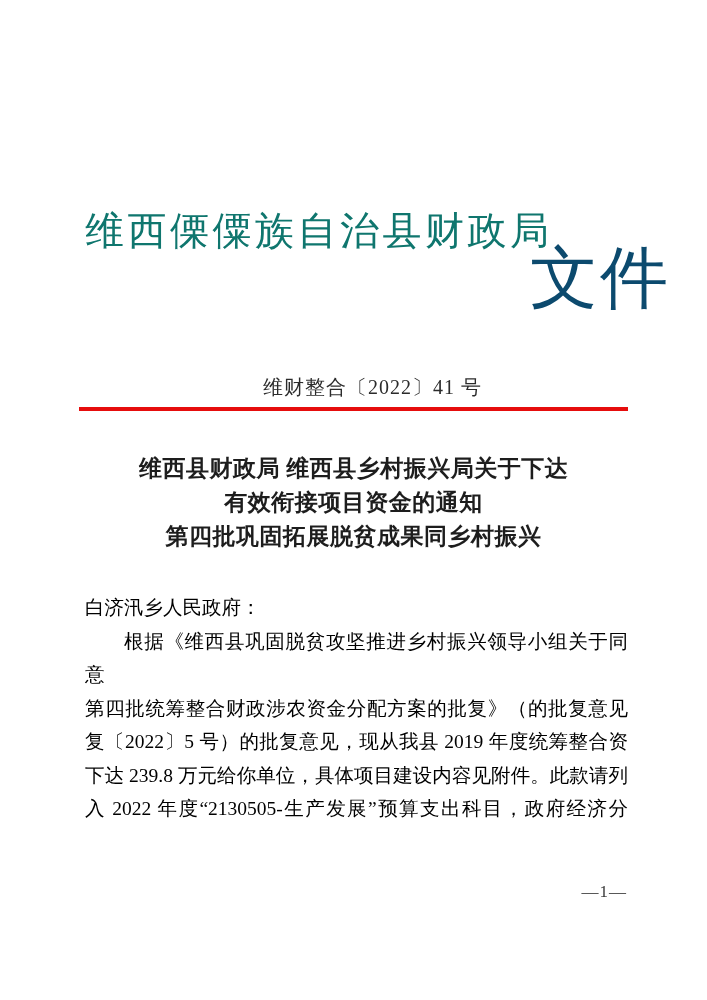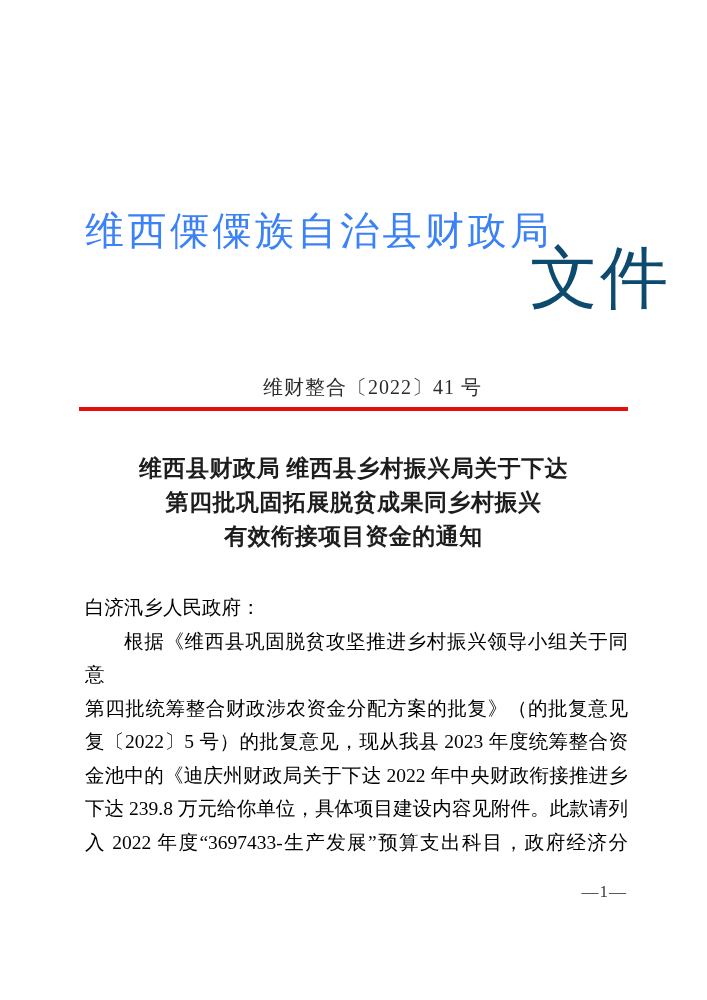--- a/index.html
+++ b/index.html
@@ -16,21 +16,21 @@
   }
 
   
   .org-line1 {
     position: absolute;
     left: 85px;
     top: 211px;
     font-size: 39px;
     line-height: 1.05;
     letter-spacing: 3.5px;
-    color: #3b82f6;
+    color: #0f766e;
     white-space: nowrap;
     font-weight: 500;
   }
   .org-line2 {
     position: absolute;
     left: 85px;
     top: 283px;
     font-size: 34.5px;
     line-height: 1.05;
     letter-spacing: 0.5px;
@@ -124,29 +124,28 @@
 
 
   <div class="doc-type">文件</div>
 
   <div class="doc-number">维财整合〔2022〕41 号</div>
 
   <div class="red-rule"></div>
 
   <div class="title-block">
     <div>维西县财政局 维西县乡村振兴局关于下达</div>
+    <div>有效衔接项目资金的通知</div>
     <div>第四批巩固拓展脱贫成果同乡村振兴</div>
-    <div>有效衔接项目资金的通知</div>
   </div>
 
   <div class="body-block">
     <div class="body-line">白济汛乡人民政府：</div>
     <div class="body-line justify indent">根据《维西县巩固脱贫攻坚推进乡村振兴领导小组关于同意</div>
     <div class="body-line justify">第四批统筹整合财政涉农资金分配方案的批复》（的批复意见</div>
-    <div class="body-line justify">复〔2022〕5 号）的批复意见，现从我县 2023 年度统筹整合资</div>
-    <div class="body-line justify">金池中的《迪庆州财政局关于下达 2022 年中央财政衔接推进乡</div>
+    <div class="body-line justify">复〔2022〕5 号）的批复意见，现从我县 2019 年度统筹整合资</div>
     <div class="body-line justify">下达 239.8 万元给你单位，具体项目建设内容见附件。此款请列</div>
-    <div class="body-line justify">入 2022 年度“3697433-生产发展”预算支出科目，政府经济分</div>
+    <div class="body-line justify">入 2022 年度“2130505-生产发展”预算支出科目，政府经济分</div>
   </div>
 
   <div class="page-number">—1—</div>
 
 </div>
 
 </body></html>

